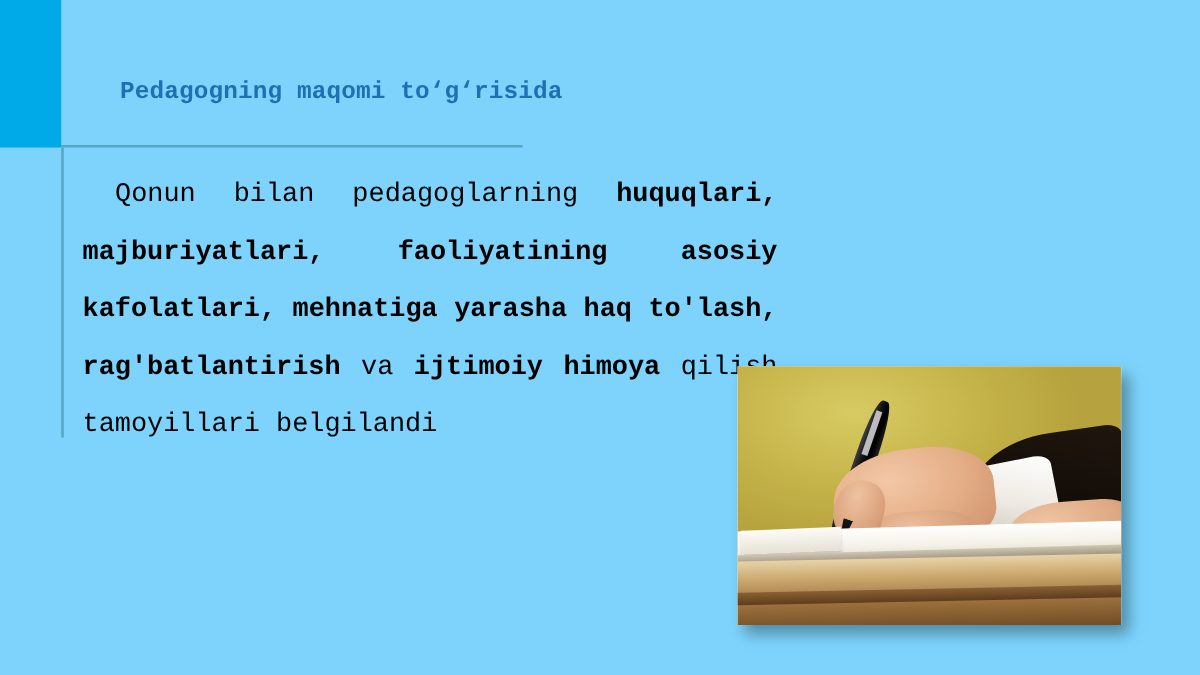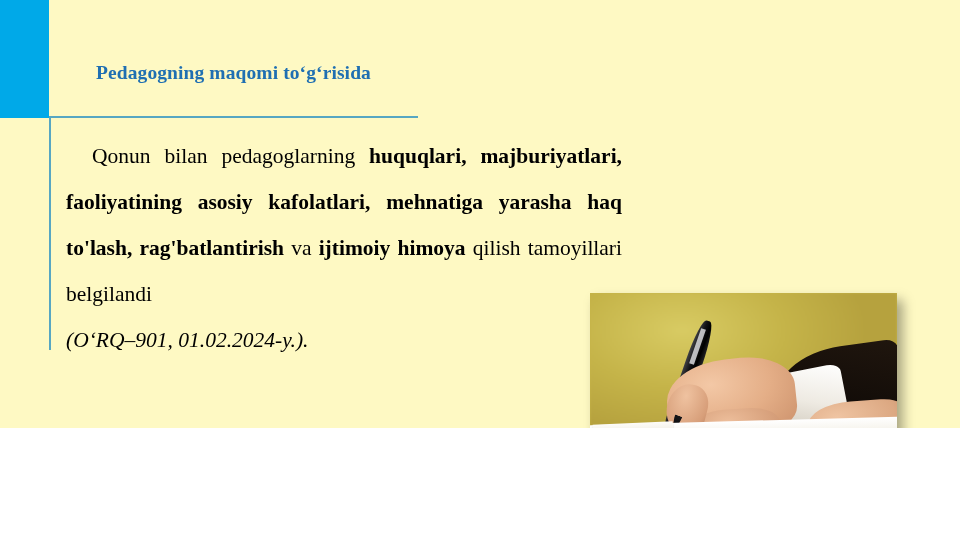--- a/index.html
+++ b/index.html
@@ -3,24 +3,24 @@
 <meta charset="utf-8">
 <style>
   html, body {
     margin: 0;
     padding: 0;
     background: #ffffff;
   }
   #slide {
     position: relative;
     width: 960px;
-    height: 428px;
-    background: #fef9c3;
+    height: 540px;
+    background: #7dd3fc;
     overflow: hidden;
-    font-family: Liberation Serif, serif;
+    font-family: Liberation Mono, monospace;
   }
 
   
   #accent-bar {
     position: absolute;
     left: 0;
     top: 0;
     width: 49px;
     height: 118px;
     background: #00A9E8;
@@ -252,21 +252,21 @@
 <body>
 
 <div id="slide">
 
   <div id="accent-bar"></div>
   <div id="rule-horizontal"></div>
   <div id="rule-vertical"></div>
 
   <div id="title">Pedagogning maqomi to‘g‘risida</div>
 
-  <div id="body-text"><span>Qonun bilan pedagoglarning </span><span class="b">huquqlari, majburiyatlari, faoliyatining asosiy kafolatlari, mehnatiga yarasha haq to'lash, rag'batlantirish</span><span> va </span><span class="b">ijtimoiy himoya</span><span> qilish tamoyillari belgilandi </span><span class="lastline">(O‘RQ–901, 01.02.2024-y.).</span></div>
+  <div id="body-text"><span>Qonun bilan pedagoglarning </span><span class="b">huquqlari, majburiyatlari, faoliyatining asosiy kafolatlari, mehnatiga yarasha haq to'lash, rag'batlantirish</span><span> va </span><span class="b">ijtimoiy himoya</span><span> qilish tamoyillari belgilandi </span></div>
 
   <div id="photo-frame">
     <div id="photo">
       <div class="ph-wall"></div>
       <div class="ph-suit"></div>
       <div class="ph-cuff"></div>
       <div class="ph-hand2"></div>
       <div class="ph-pen"></div>
       <div class="ph-pen-clip"></div>
       <div class="ph-hand"></div>

